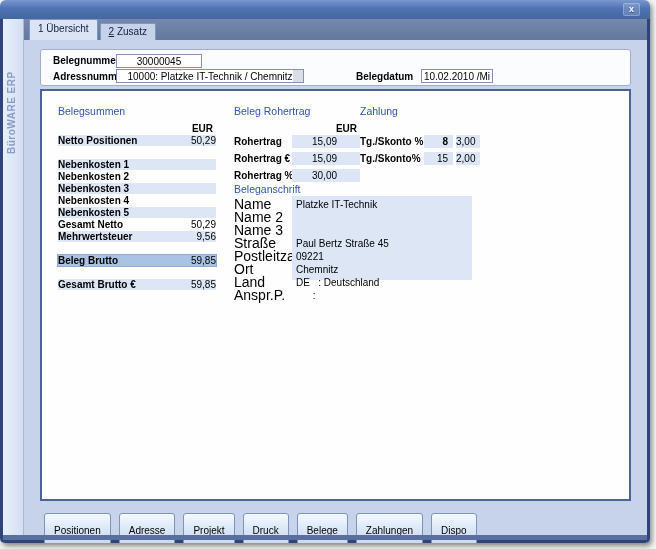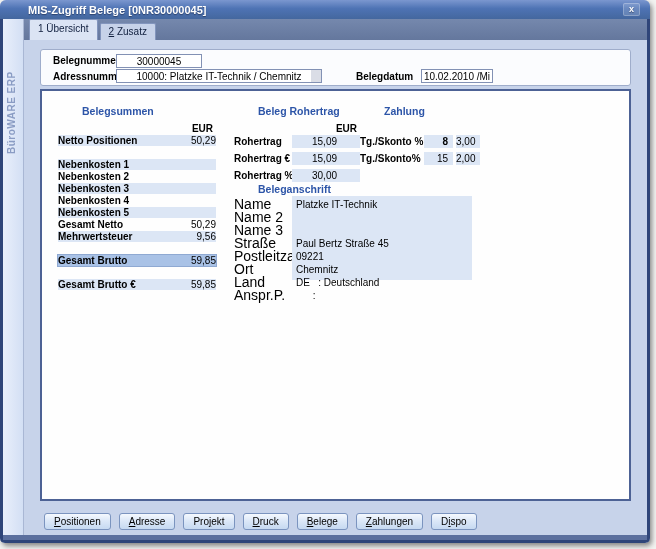--- a/index.html
+++ b/index.html
@@ -81,21 +81,21 @@
     border:1px solid #8291b4; font-size:10px; color:#000;
     display:flex; align-items:center; justify-content:center;
     overflow:hidden; white-space:nowrap;
   }
   .dd { position:absolute; right:0; top:0; bottom:0; width:10px; background:#dadde6; }
   
   .mainpanel {
     position:absolute; left:16px; top:49px; width:591px; height:412px;
     background:#fefefe; border:2px solid #4d6295;
   }
-  .sectitle { font-size:10.5px; font-weight:bold; color:#2d55a8; height:13px;margin-left:24px; }
+  .sectitle { font-size:10.5px; font-weight:normal; color:#2d55a8; height:13px; }
   .curline { height:12px; margin-top:5px; text-align:right; font-size:10px; font-weight:bold; padding-right:3px; }
   
   .sec-summen { position:absolute; left:16px; top:14px; width:158px; }
   .srow { height:11px; line-height:11px; margin-bottom:1px; display:flex; font-size:10px; padding:0 0; }
   .srow .lbl { flex:1; font-weight:bold; white-space:nowrap; }
   .srow .val { white-space:nowrap; }
   .srow.blue { background:#dce6f5; }
   .srow.spacer { background:transparent; }
   .srow.selected { background:#a9c2e6; outline:1px solid #8fa9d2; }
   
@@ -115,33 +115,32 @@
   .bold { font-weight:bold; }
   
   .sec-anschrift { position:absolute; left:192px; top:92px; width:240px; }
   .arow-labels { position:absolute; left:0; top:15px; }
   .albl { height:13px; line-height:13px; font-size:14px; font-weight:normal; white-space:nowrap; }
   .abox { position:absolute; left:58px; top:13px; width:180px; height:84px; background:#dce6f5; padding:2px 0 0 4px; }
   .aval { height:13px; line-height:13px; font-size:10px; white-space:pre; }
   
   .buttonrow { position:absolute; left:20px; top:473px; display:flex; gap:8px; }
   .btn {
-    height:17px; padding:0 9px; font-size:10px; line-height:15px; color:#000;
+    height:34px; padding:0 9px; font-size:10px; line-height:15px; color:#000;
     background:linear-gradient(180deg,#f5f9fe 0%,#dce8f8 45%,#c6d9f1 100%);
     border:1px solid #7b94bf; border-radius:3px; cursor:default; white-space:nowrap;
   }
   .u { text-decoration:underline; }
 </style>
 </head>
 <body>
 
 <div class="window">
 
   <div class="titlebar">
-    <span>MIS-Zugriff Belege [0NR30000045]</span>
     <span class="closebtn">
         <span>x</span>
       </span>
   </div>
 
   <div class="body">
 
     <div class="brandstrip">
       <div class="brand">BüroWARE ERP</div>
     </div>
@@ -158,21 +157,21 @@
       </div>
 
       <div class="content">
 
         <div class="headerpanel">
           <span class="hlabel" style="left:12px; top:5px;">Belegnummer</span>
           <div class="input" style="left:75px; top:4px; width:86px;">
             <span>30000045</span>
           </div>
           <span class="hlabel" style="left:12px; top:21px;">Adressnummer</span>
-          <div class="input" style="left:75px; top:19px; width:206px;">
+          <div class="input" style="left:75px; top:19px; width:188px;">
             <span>10000: Platzke IT-Technik / Chemnitz</span>
             <span class="dd"></span>
           </div>
           <span class="hlabel" style="left:315px; top:21px;">Belegdatum</span>
           <div class="input" style="left:380px; top:19px; width:72px;">
             <span>10.02.2010 /Mi</span>
           </div>
         </div>
 
         <div class="mainpanel">
@@ -214,21 +213,21 @@
               </div>
             <div class="srow blue">
                 <span class="lbl">Mehrwertsteuer</span>
                 <span class="val">9,56</span>
               </div>
             <div class="srow spacer">
                 <span class="lbl"></span>
                 <span class="val"></span>
               </div>
             <div class="srow selected">
-                <span class="lbl">Gesamt Brutto</span>
+                <span class="lbl">Beleg Brutto</span>
                 <span class="val">59,85</span>
               </div>
             <div class="srow spacer">
                 <span class="lbl"></span>
                 <span class="val"></span>
               </div>
             <div class="srow blue">
                 <span class="lbl">Gesamt Brutto €</span>
                 <span class="val">59,85</span>
               </div>

